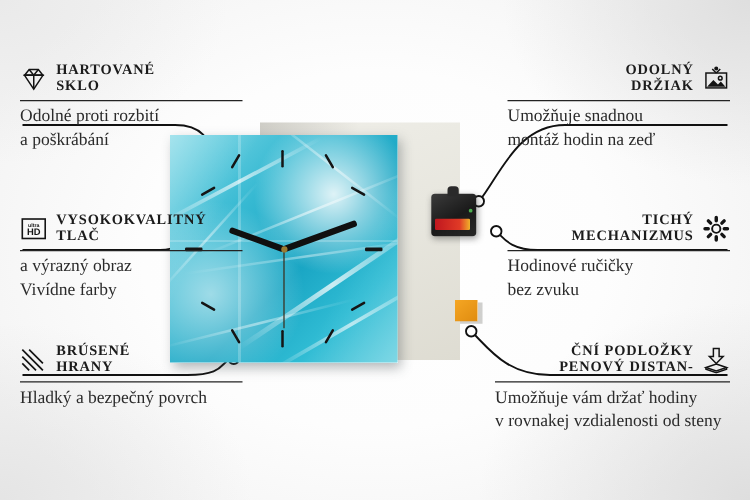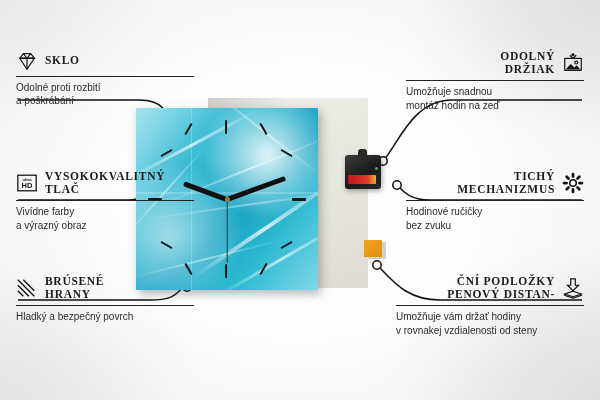--- a/index.html
+++ b/index.html
@@ -91,21 +91,21 @@
   .feat .head{display:flex;align-items:center;gap:7px;}
   .feat.right .head{flex-direction:row-reverse;}
   .titles{line-height:1.14;}
   .t-line{
     font-family:"Liberation Serif",serif;
     font-weight:700;font-size:11.5px;letter-spacing:.7px;color:#1b1b1b;
     text-transform:uppercase;white-space:nowrap;
   }
   .feat.right .titles{text-align:right;}
   .rule{height:1px;background:#232323;margin:4px 0 4px 0;}
-  .desc{font-family:Liberation Sans, sans-serif;font-size:10px;color:#2b2b2b;line-height:1.34;}
+  .desc{font-family:Liberation Serif, serif;font-size:14px;color:#2b2b2b;line-height:1.34;}
   .feat.right .desc{text-align:left;}
   .ico{width:22px;height:22px;flex:0 0 22px;display:block;}
 </style>
 </head>
 <body>
 
 <div id="stage">
 
   <div class="vign tl"></div>
   <div class="vign tr"></div>
@@ -178,20 +178,21 @@
   <div class="feat left" style="left:16px;top:50px;">
     <div class="head">
       <svg class="ico" viewBox="0 0 24 24" fill="none" stroke="#141414" stroke-width="1.3">
         <path d="M4 9 L12 21 L20 9 Z"></path>
           <path d="M4 9 L8 4 H16 L20 9 Z"></path>
         <path d="M8 4 L12 9 L16 4"></path>
           <path d="M4 9 H20"></path>
           <path d="M12 9 L12 21"></path>
       </svg>
       <div class="titles">
+        <div class="t-line">HARTOVANÉ</div>
         <div class="t-line">SKLO</div>
       </div>
     </div>
     <div class="rule"></div>
     <div class="desc">
       <div>Odolné proti rozbití</div>
       <div>a poškrábání</div>
     </div>
   </div>
 
@@ -202,22 +203,22 @@
         <text x="12" y="10.2" font-family="Liberation Sans, sans-serif" font-size="4.6" font-weight="700" text-anchor="middle" fill="#141414">ultra</text>
         <text x="12" y="17.6" font-family="Liberation Sans, sans-serif" font-size="8.2" font-weight="700" text-anchor="middle" fill="#141414">HD</text>
       </svg>
       <div class="titles">
         <div class="t-line">VYSOKOKVALITNÝ</div>
         <div class="t-line">TLAČ</div>
       </div>
     </div>
     <div class="rule"></div>
     <div class="desc">
+      <div>a výrazný obraz</div>
       <div>Vivídne farby</div>
-      <div>a výrazný obraz</div>
     </div>
   </div>
 
   <div class="feat left" style="left:16px;top:275px;">
     <div class="head">
       <svg class="ico" viewBox="0 0 24 24" stroke="#141414" stroke-width="1.5" fill="none">
         <path d="M2 3 L20 21"></path>
           <path d="M2 9 L14 21"></path>
           <path d="M2 15 L8 21"></path>
           <path d="M8 3 L20 15"></path>

